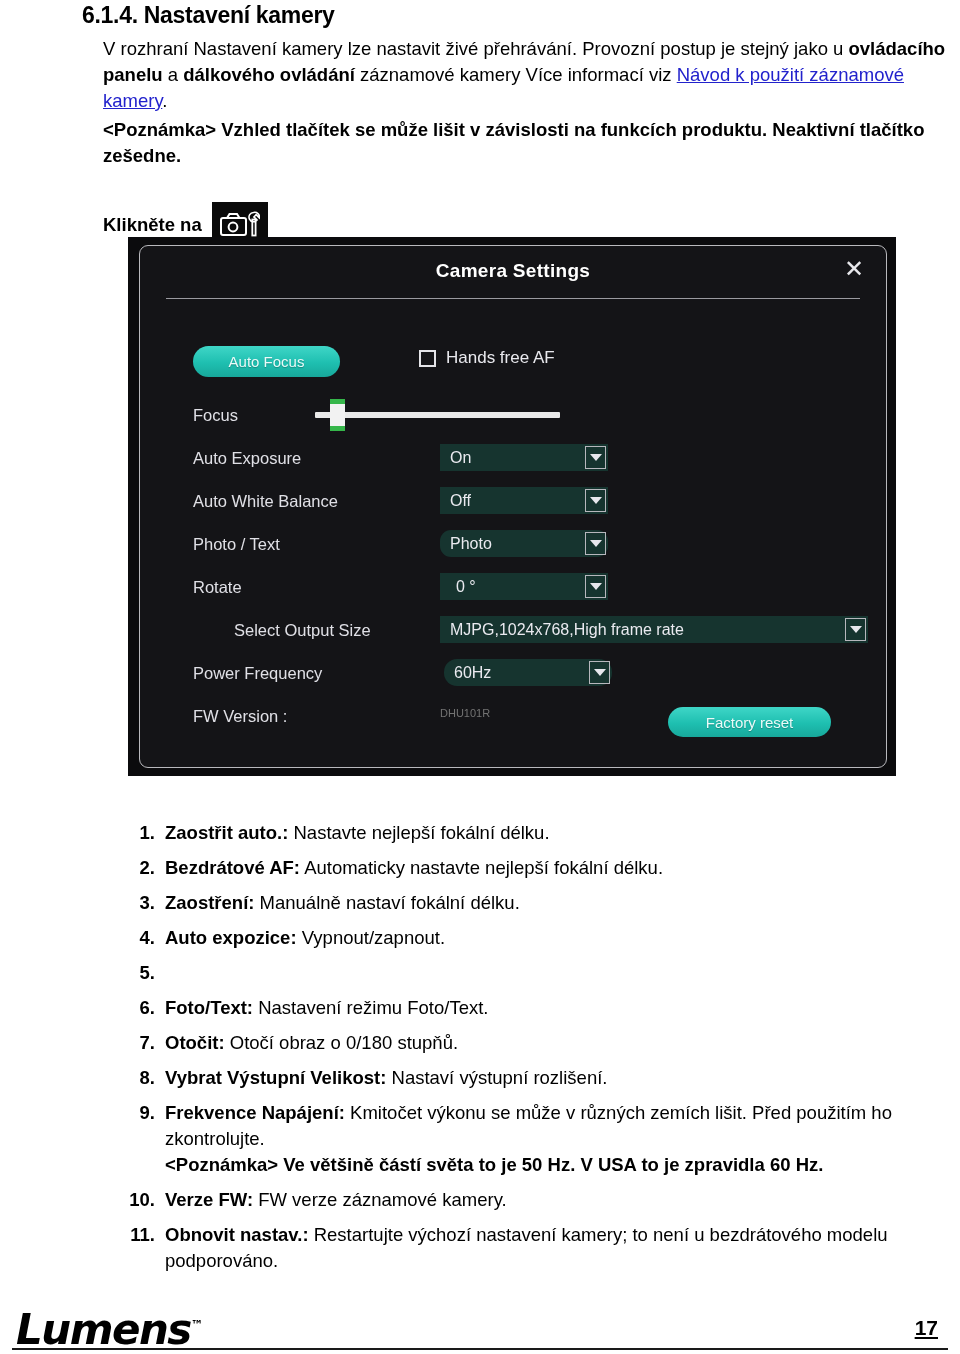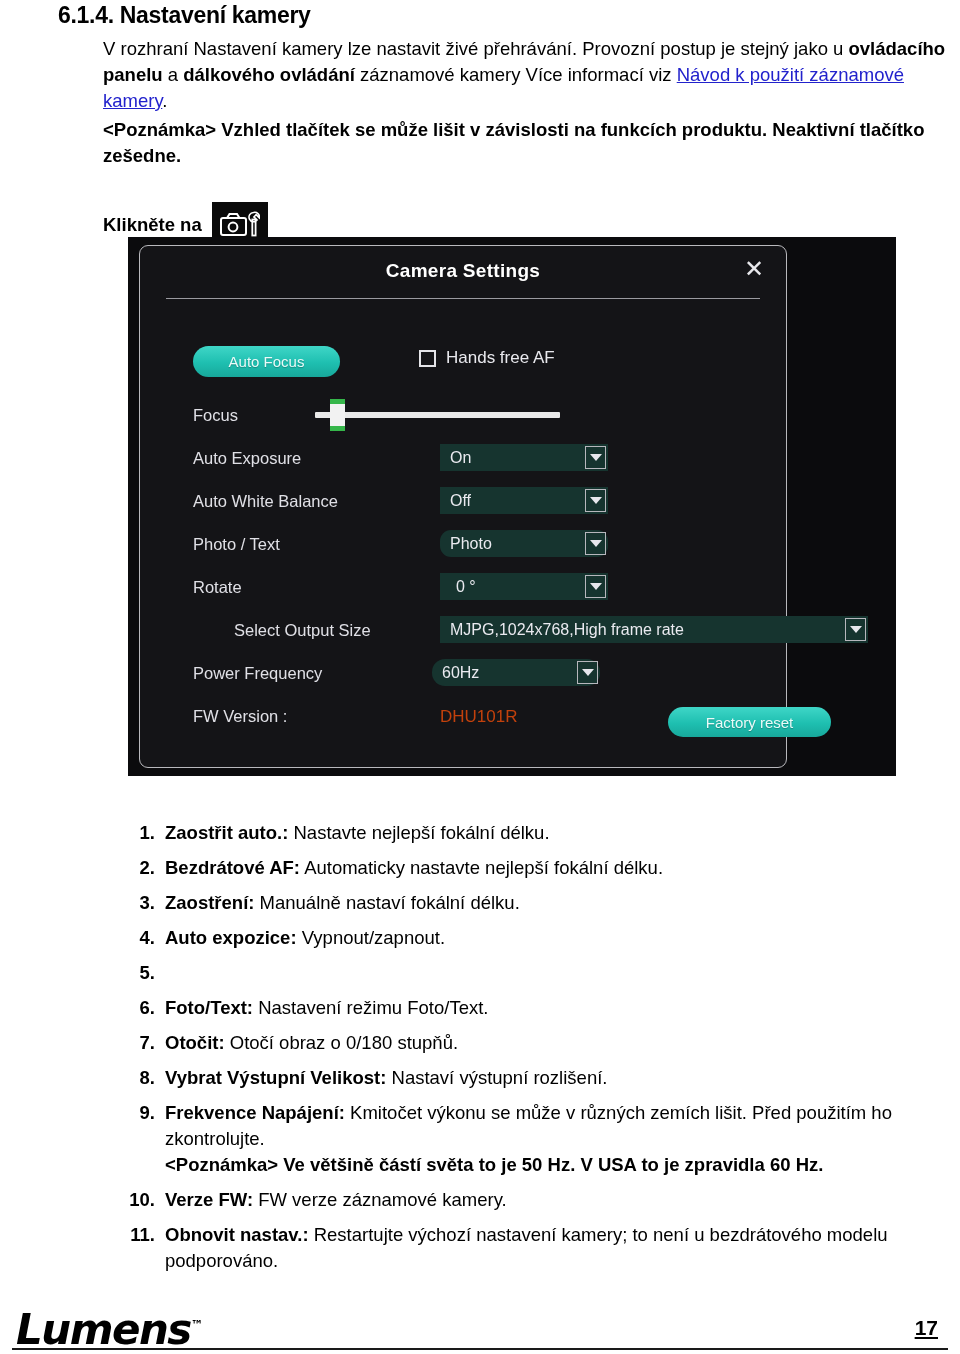--- a/index.html
+++ b/index.html
@@ -11,21 +11,21 @@
     overflow: hidden;
   }
   .page { position: relative; width: 960px; height: 1354px; }
 
   
   .heading {
     position: absolute; left: 58px; top: 2px;
     font-size: 23px; font-weight: bold; letter-spacing: -0.3px;
     white-space: nowrap;
   }
-  .heading .num { margin-right: 6px; }
+  .heading .num { margin-right: 6px; margin-left: 24px; }
 
   
   .intro {
     position: absolute; left: 103px; top: 36px; width: 856px;
     font-size: 18.5px; line-height: 26px; text-align: left;
   }
   .intro b { font-weight: bold; }
   .link { color: #2222cc; text-decoration: underline; }
 
   
@@ -48,21 +48,21 @@
   .cam-icon svg { position: absolute; left: 8px; top: 8px; }
 
   
   .dialog-outer {
     position: absolute; left: 128px; top: 237px;
     width: 768px; height: 539px;
     background: #0b0b0d;
   }
   .dialog-inner {
     position: absolute; left: 11px; top: 8px;
-    width: 648px; height: 523px;
+    width: 748px; height: 523px;
     background: #141417;
     border: 1px solid #b9b9bd;
     border-radius: 9px;
   }
   .dlg-title {
     position: absolute; top: 14px; left: 0; width: 100%;
     text-align: center; color: #ffffff;
     font-size: 19px; font-weight: bold; letter-spacing: 0.3px;
   }
   .dlg-close {
@@ -131,21 +131,21 @@
   .dd .dd-arrow {
     width: 21px; height: 23px; margin-right: 2px;
     border: 1px solid #b7b7bd; background: #16342f;
     display: flex; align-items: center; justify-content: center;
   }
   .dd .dd-arrow i {
     display: block; width: 0; height: 0;
     border-left: 6px solid transparent; border-right: 6px solid transparent;
     border-top: 7px solid #e7e7ed;
   }
-  .fwval { position: absolute; color: #c2410c; font-size: 17px; }
+  .fwval { position: absolute; color: #737373; font-size: 11px; }
 
   
   .olist { position: absolute; left: 0; top: 820px; width: 960px; }
   .li {
     position: relative; display: flex;
     font-size: 18.5px; line-height: 26px;
     margin-bottom: 9px;
   }
   .li .marker {
     width: 52px; flex: 0 0 52px; text-align: right;
@@ -258,21 +258,21 @@
 
         <span class="lbl" style="left:53px; top:315px;margin-left:41px;">Select Output Size</span>
         <div class="dd" style="left:300px; top:310px; width:428px;">
           <span class="dd-val">MJPG,1024x768,High frame rate</span>
           <span class="dd-arrow">
               <i></i>
             </span>
         </div>
 
         <span class="lbl" style="left:53px; top:358px;">Power Frequency</span>
-        <div class="dd" style="left:292px; top:353px; width:168px;border-radius:13px;">
+        <div class="dd" style="left:304px; top:353px; width:168px;border-radius:13px;">
           <span class="dd-val">60Hz</span>
           <span class="dd-arrow">
               <i></i>
             </span>
         </div>
 
         <span class="lbl" style="left:53px; top:401px;">FW Version :</span>
         <span class="fwval" style="left:300px; top:401px;">DHU101R</span>
 
         <button class="btn-teal" id="factory-reset-btn">Factory reset</button>

